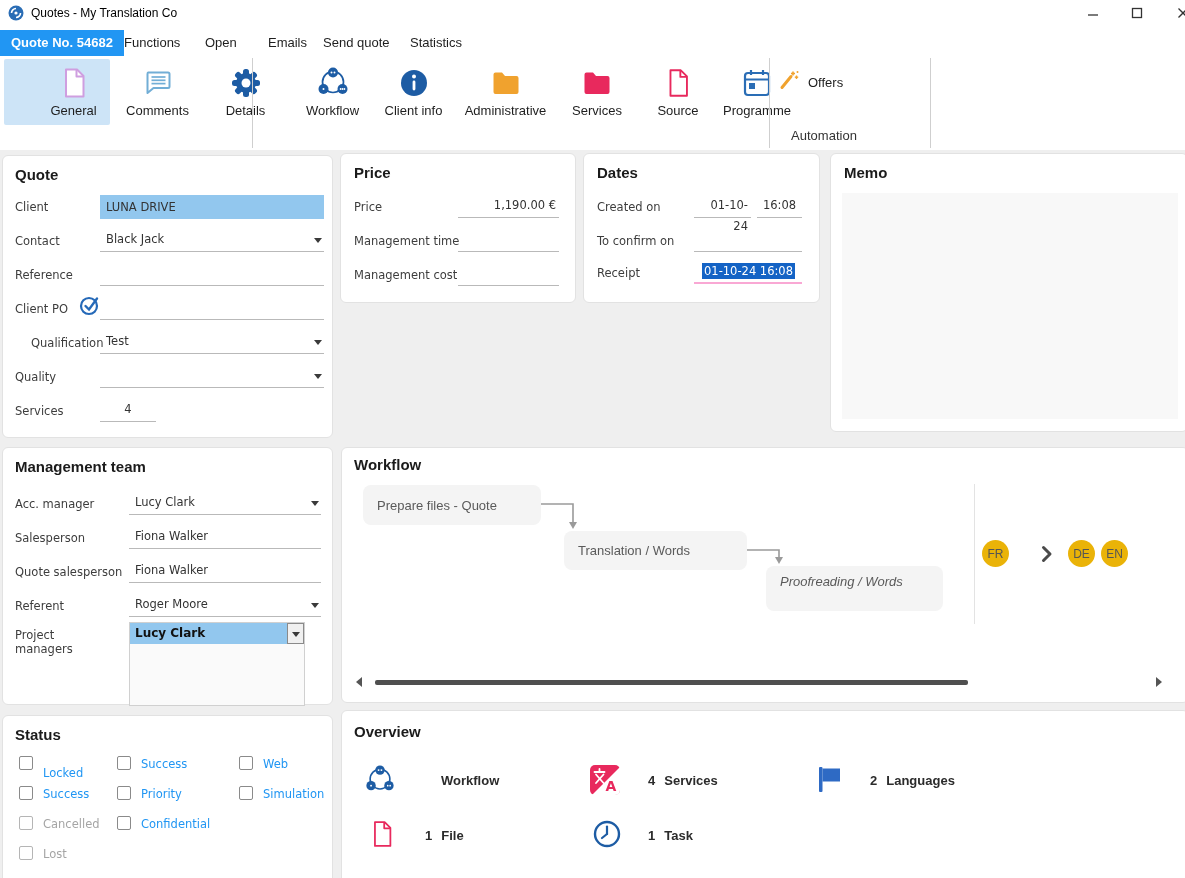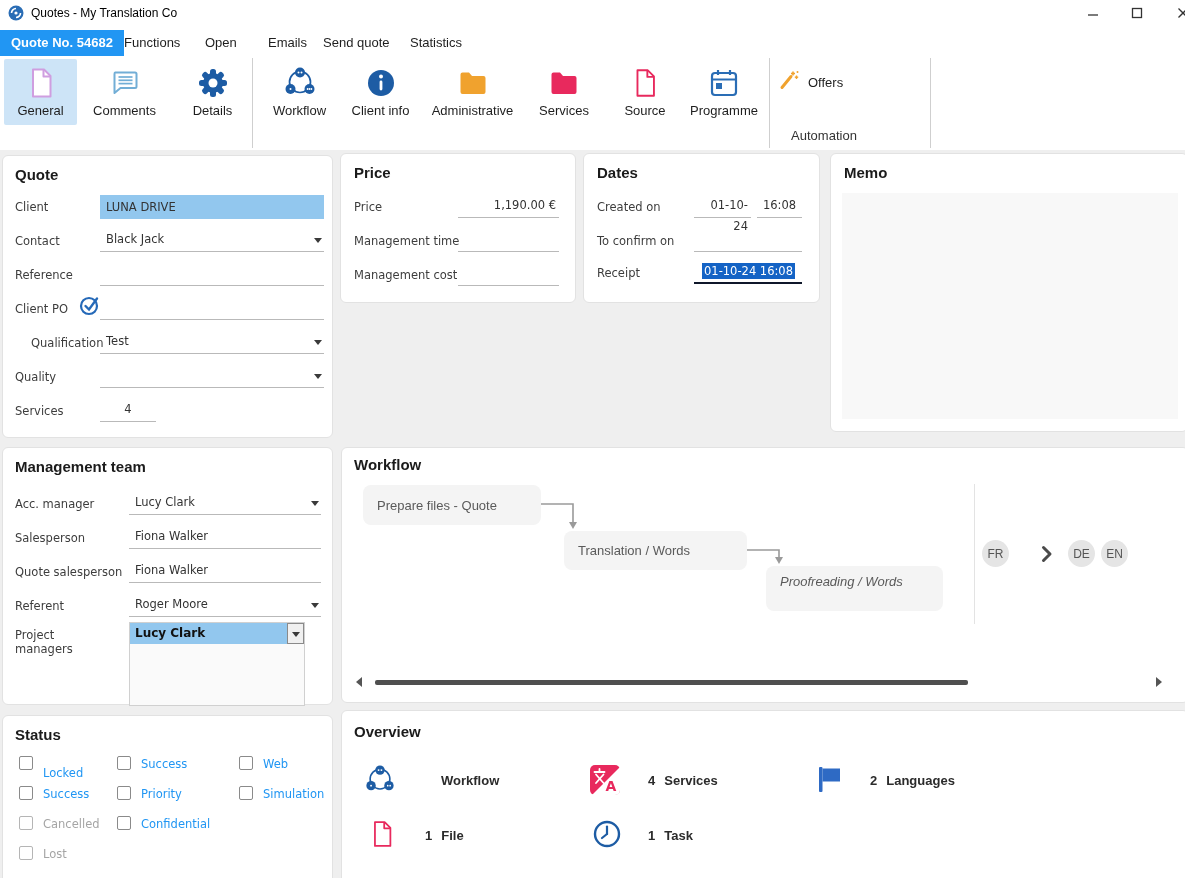--- a/index.html
+++ b/index.html
@@ -10,61 +10,61 @@
   .apptitle{position:absolute;left:31px;top:6px;font-size:12px;color:#000;}
   .applogo{position:absolute;left:8px;top:5px;width:16px;height:16px;}
   .winbtn{position:absolute;top:2px;width:30px;height:22px;display:flex;align-items:center;justify-content:center;}
   
   .menubar{position:absolute;left:0;top:26px;width:1185px;height:31px;background:#fff;}
   .badge{position:absolute;left:0;top:4px;height:26px;line-height:26px;padding:0 11px;
          background:#2196f3;color:#fff;font-size:13px;font-weight:bold;}
   .mitem{position:absolute;top:4px;height:26px;line-height:26px;font-size:13px;color:#1e1e1e;cursor:default;}
   
   .ribbon{position:absolute;left:0;top:57px;width:1185px;height:93px;background:#fff;}
-  .rbtn{position:absolute;top:2px;height:66px;text-align:center;cursor:default;}
+  .rbtn{position:absolute;top:2px;height:66px;text-align:center;cursor:default;padding-left:33px;}
   .rbtn.sel{background:#cde4f7;border-radius:2px;}
   .rbtn .ric{margin-top:6px;height:36px;display:flex;align-items:center;justify-content:center;}
   .rbtn .rlb{font-size:13px;color:#1e1e1e;margin-top:2px;}
   .rsep{position:absolute;top:1px;height:90px;width:1px;background:#cfcfcf;}
   .offers{position:absolute;left:757px;top:12px;display:flex;align-items:center;gap:7px;}
   .offers .rlb{font-size:13px;color:#1e1e1e;}
   .groupl{position:absolute;left:774px;top:71px;width:100px;text-align:center;font-size:13px;color:#333;}
   
   .content{position:absolute;left:0;top:150px;width:1185px;height:728px;background:#efefef;}
   .panel{position:absolute;background:#fff;border:1px solid #e2e2e2;border-radius:6px;box-sizing:border-box;}
   .ptitle{position:absolute;font-size:15px;font-weight:bold;color:#1b1b1b;}
   .flabel{position:absolute;font-family:"DejaVu Sans",sans-serif;font-size:11.5px;color:#3d3d3d;}
   .fctrl{position:absolute;height:23px;border-bottom:1px solid #b9b9b9;box-sizing:border-box;
          font-family:"DejaVu Sans",sans-serif;font-size:11.5px;color:#333;line-height:21px;padding-left:6px;}
   .fctrl.filled{background:#92c7ee;border-bottom:none;height:24px;line-height:24px;}
   .fctrl.center{text-align:center;padding-left:0;}
   .fctrl.right{text-align:right;padding-right:3px;}
   .dd{position:absolute;right:2px;top:9px;width:0;height:0;
       border-left:4px solid transparent;border-right:4px solid transparent;border-top:5px solid #3a3a3a;}
   .sel-dark{background:#1463c5;color:#fff;padding:1px 2px;}
-  .receipt{border-bottom:2px solid #0f172a;text-align:right;padding-right:7px;}
+  .receipt{border-bottom:2px solid #f9a8d4;text-align:right;padding-right:7px;}
   .memoarea{position:absolute;background:#f8f8f8;}
   
   .pmbox{position:absolute;border:1px solid #d0d0d0;background:#fafafa;box-sizing:border-box;}
   .pmsel{position:relative;height:21px;background:#92c7ee;font-family:"DejaVu Sans",sans-serif;
          font-size:12px;font-weight:bold;color:#111;line-height:21px;padding-left:5px;}
   .pmcombo{position:absolute;right:0;top:0;width:17px;height:21px;background:#f0f0f0;
            border:1px solid #8a8a8a;box-sizing:border-box;}
   .pmcombo .dd{right:3px;top:8px;}
   
   .cb{position:absolute;width:14px;height:14px;border:1px solid #8a8a8a;border-radius:2px;background:#fff;box-sizing:border-box;}
   .cbl{position:absolute;font-family:"DejaVu Sans",sans-serif;font-size:11.5px;color:#2196f3;}
   .cb.dis{border-color:#b5b5b5;}
   .cbl.dis{color:#a5a5a5;}
   
   .wfbox{position:absolute;background:#f4f4f4;border-radius:8px;box-sizing:border-box;
          font-size:13px;color:#5a5a5a;padding:0 14px;display:flex;align-items:center;}
   .wfbox.top{align-items:flex-start;padding-top:8px;font-style:italic;}
   .wfdivider{position:absolute;width:1px;background:#e3e3e3;}
-  .langbadge{position:absolute;width:27px;height:27px;border-radius:50%;background:#e5e5e5;
+  .langbadge{position:absolute;width:27px;height:27px;border-radius:50%;background:#eab308;
              display:flex;align-items:center;justify-content:center;font-size:12px;color:#555;}
   .sbthumb{position:absolute;height:5px;background:#4f4f4f;border-radius:2px;}
   .sbarrow{position:absolute;width:0;height:0;}
   .sbarrow.l{border-top:5px solid transparent;border-bottom:5px solid transparent;border-right:6px solid #555;}
   .sbarrow.r{border-top:5px solid transparent;border-bottom:5px solid transparent;border-left:6px solid #555;}
   
   .ovicon{position:absolute;}
   .ovtext{position:absolute;display:flex;gap:9px;font-size:13px;font-weight:600;color:#2b2b2b;}
 </style>
 </head>

